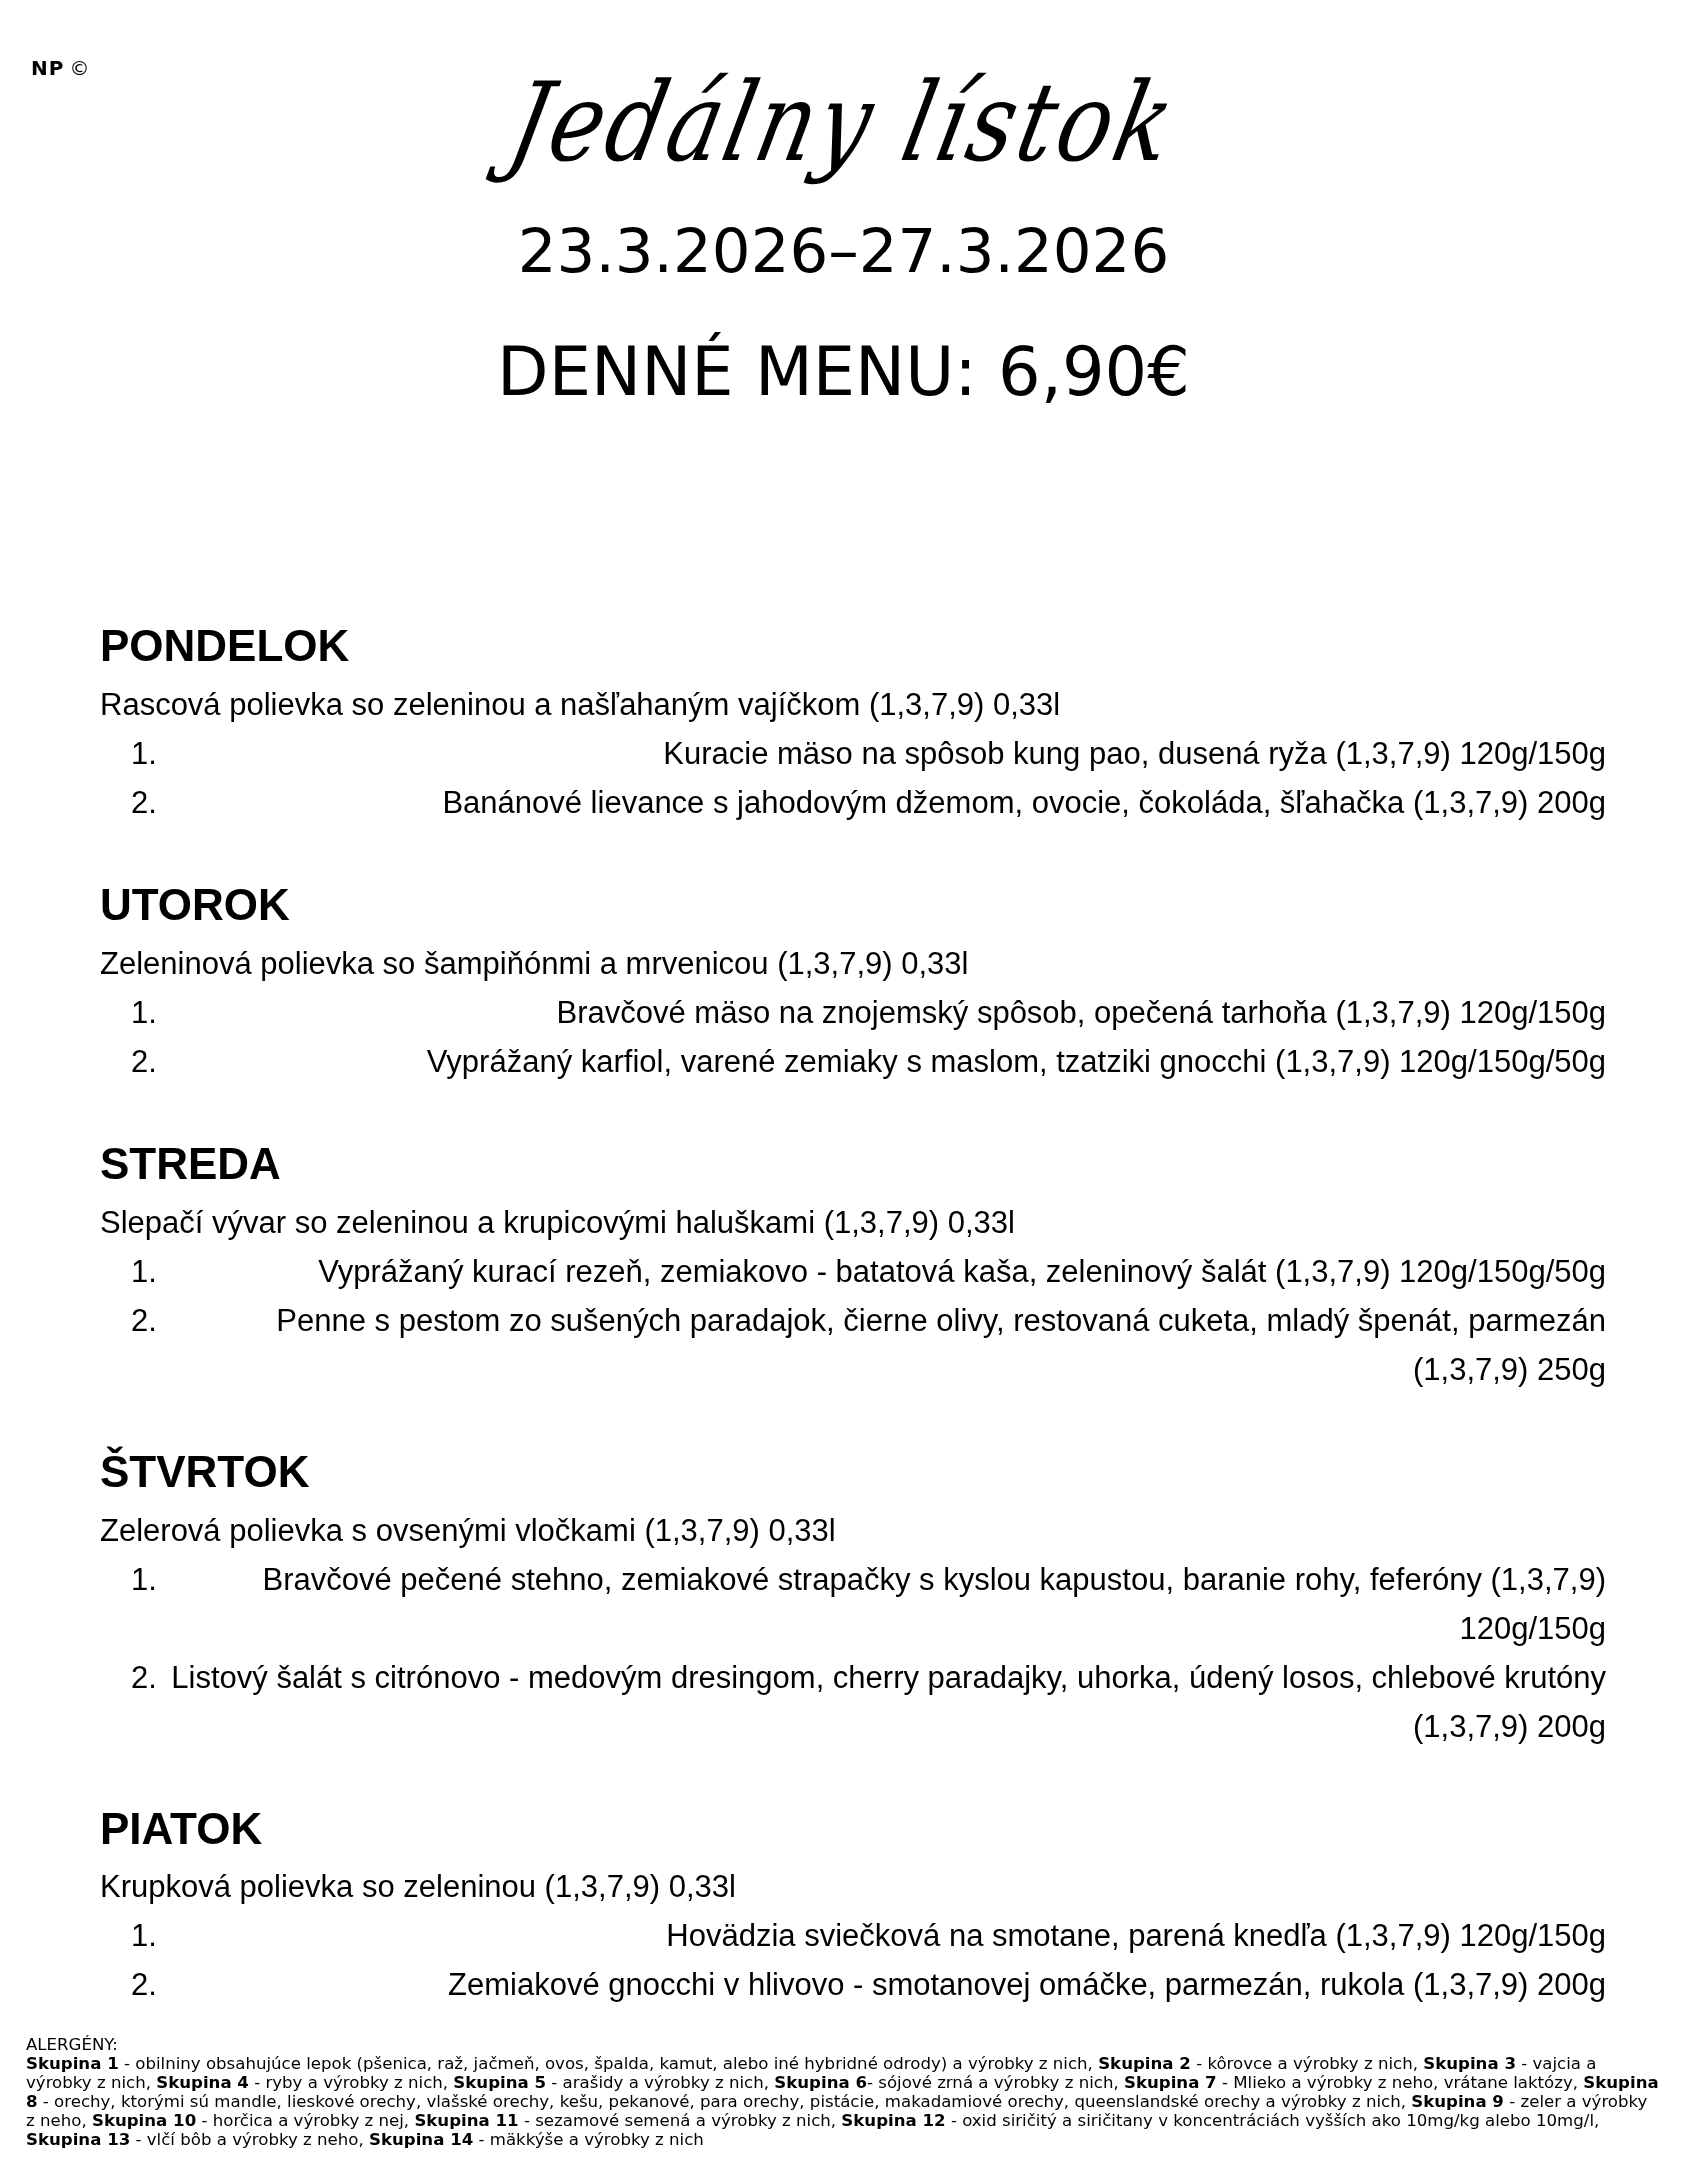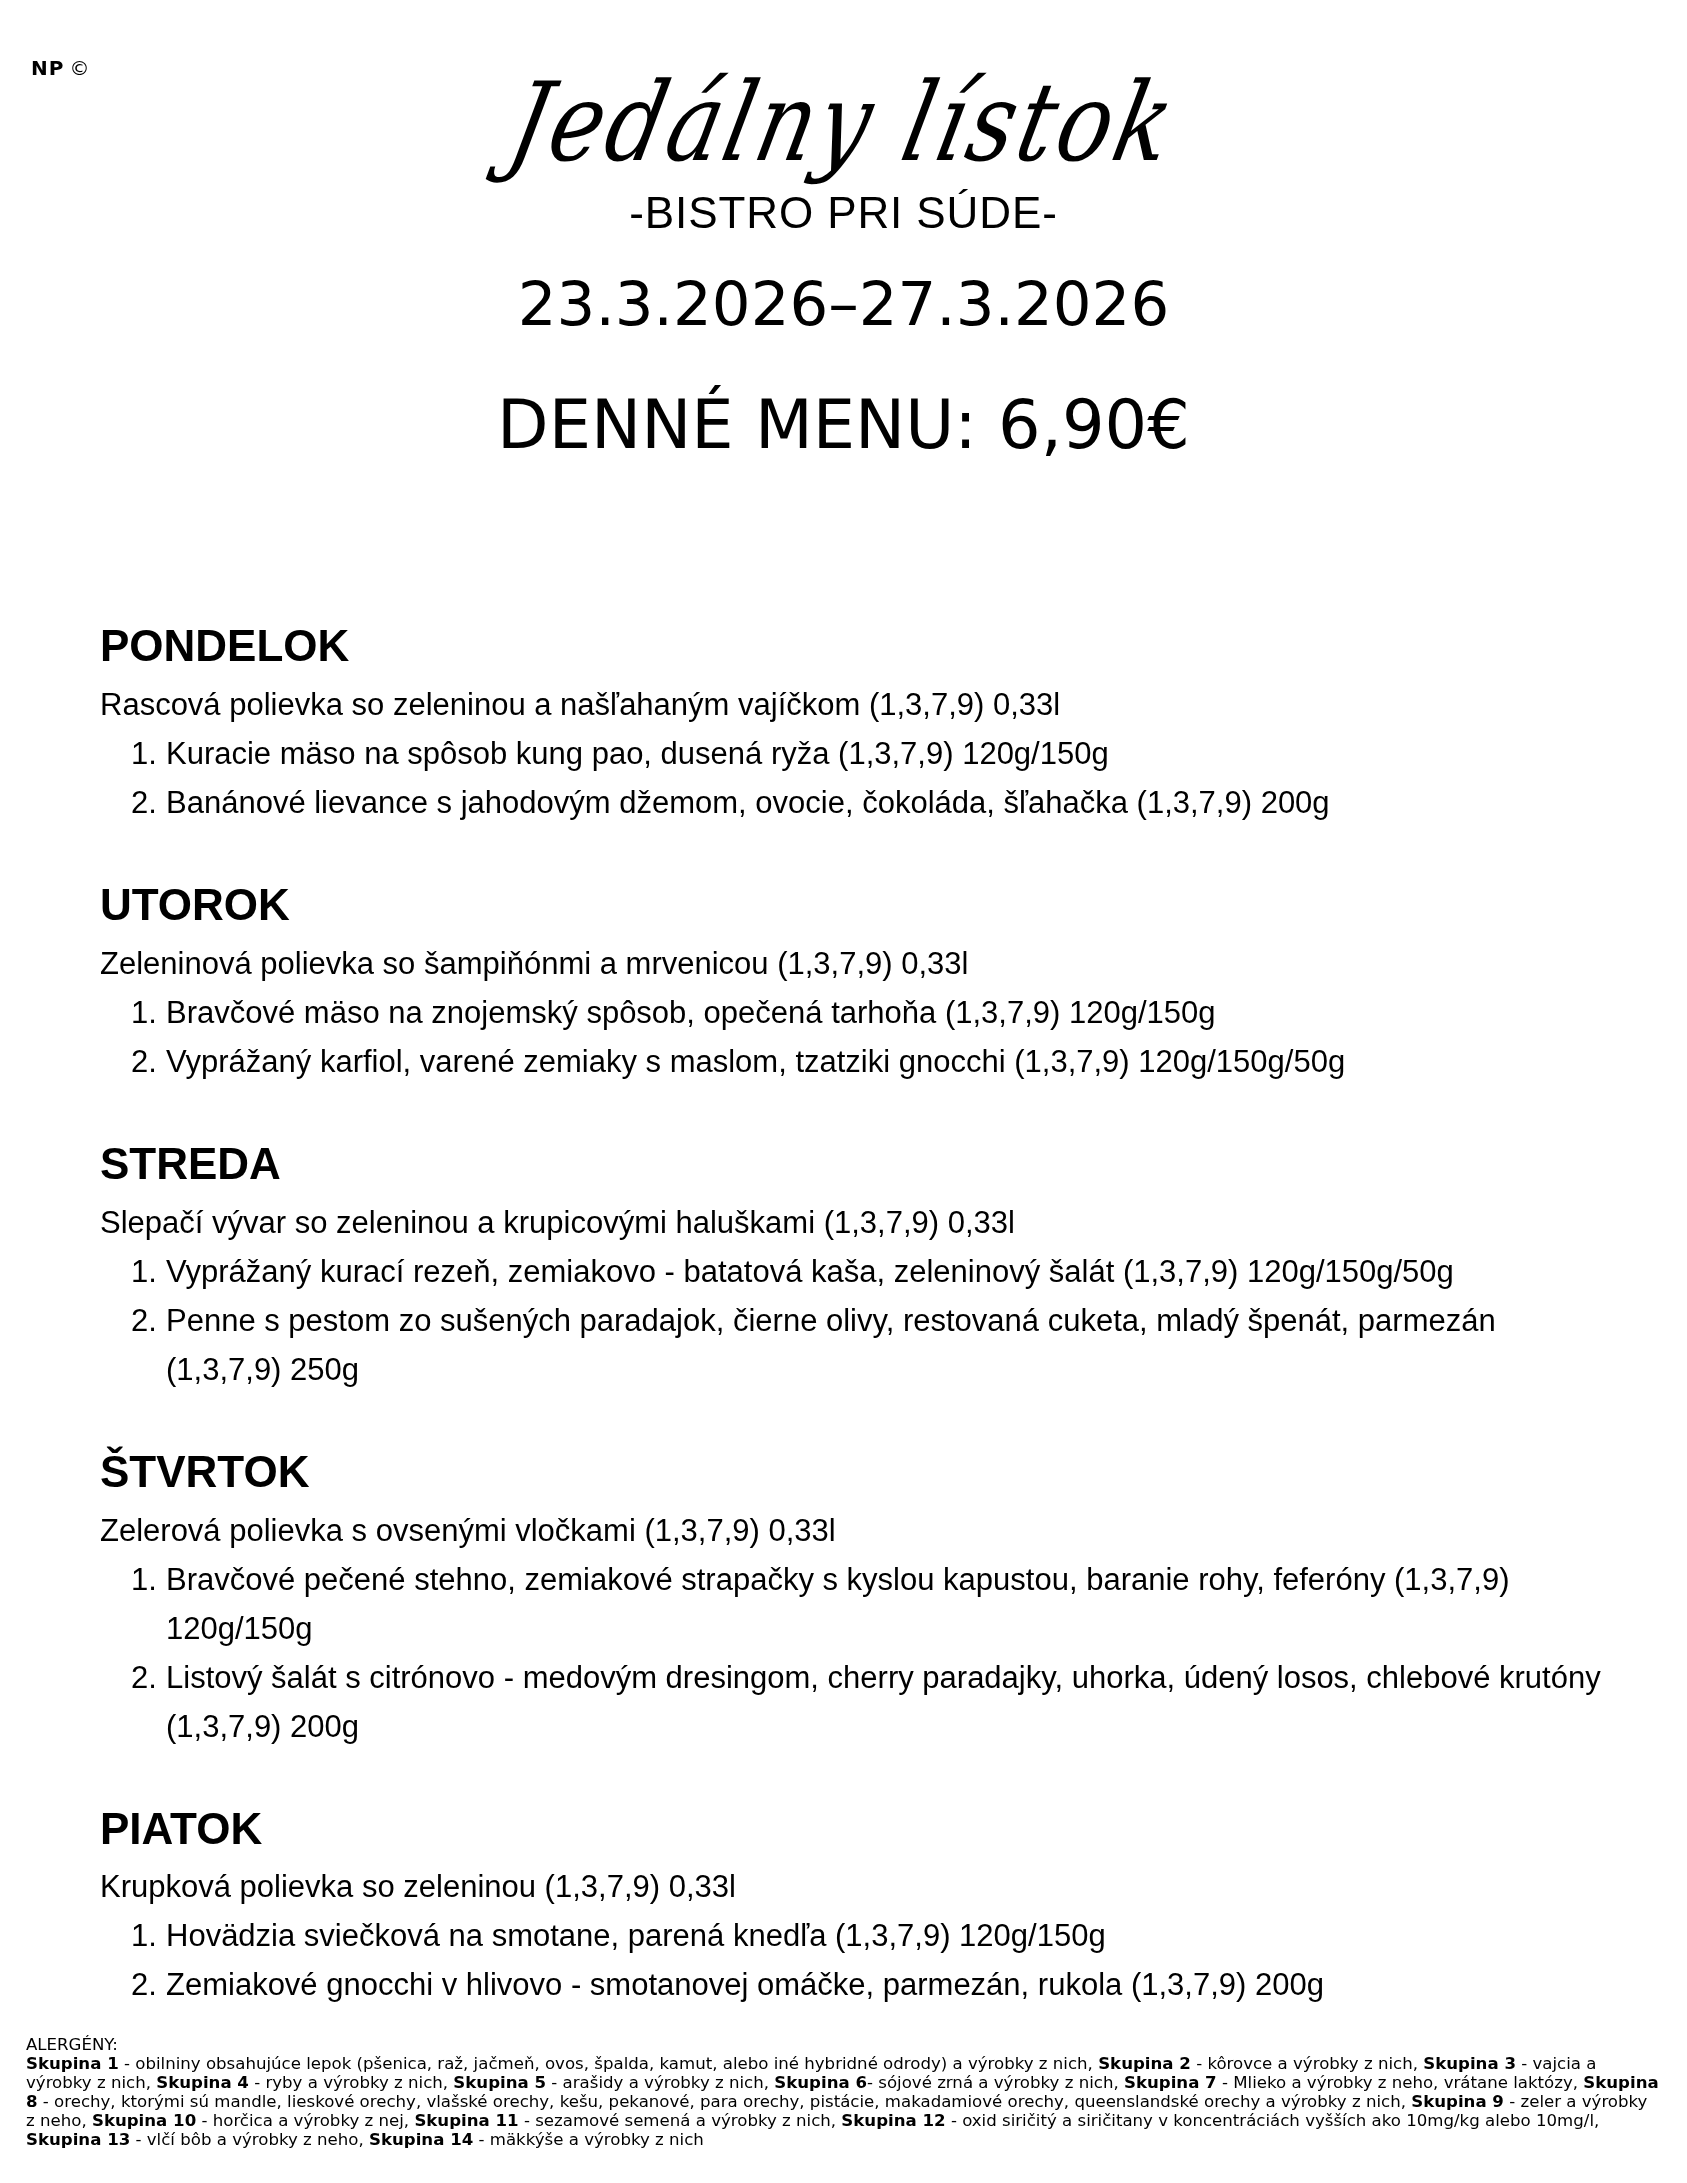--- a/index.html
+++ b/index.html
@@ -103,20 +103,21 @@
       font-family: "Liberation Sans", sans-serif;
       font-size: 31px;
       line-height: 49px;
     }
     .dish .num {
       flex: 0 0 auto;
       width: 35px;
     }
     .dish .txt {
       flex: 1 1 auto;
+      text-align: right;
     }
     .allergens {
       position: absolute;
       left: 26px;
       top: 2035px;
       width: 1635px;
       text-align: left;
       font-family: "DejaVu Sans", sans-serif;
       font-size: 16.6px;
       line-height: 19px;
@@ -133,21 +134,20 @@
 <body>
 
 <div class="corner-mark">
   <span>NP</span><span class="copy">©</span>
 </div>
 
 <header class="header">
   <div>
     <span class="script-title">Jedálny lístok</span>
   </div>
-  <div class="bistro-name">-BISTRO PRI SÚDE-</div>
   <div class="date-range">23.3.2026–27.3.2026</div>
   <div class="daily-price">DENNÉ MENU: 6,90€</div>
 </header>
 
 <main class="menu">
   <section class="day">
     <h2 class="day-name">PONDELOK</h2>
     <div class="soup">Rascová polievka so zeleninou a našľahaným vajíčkom (1,3,7,9) 0,33l</div>
     <ol class="dishes">
       <li class="dish">

